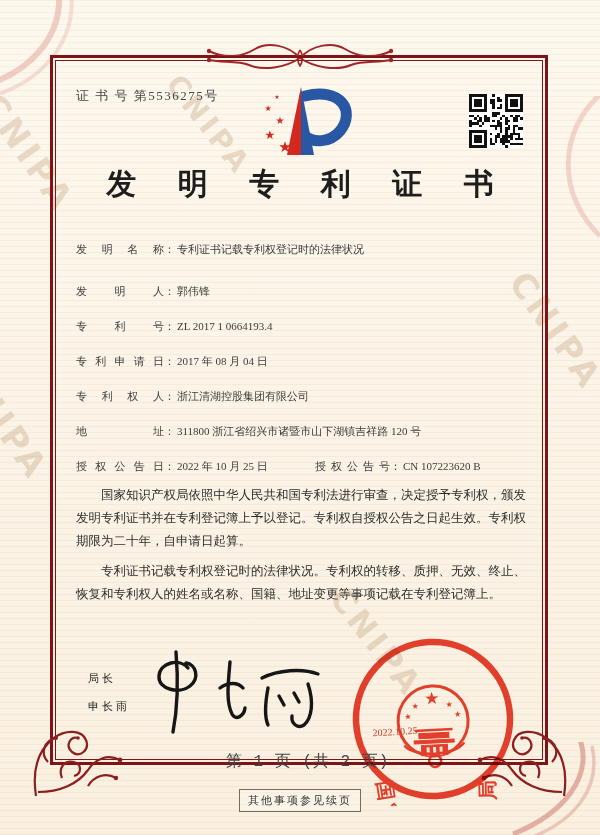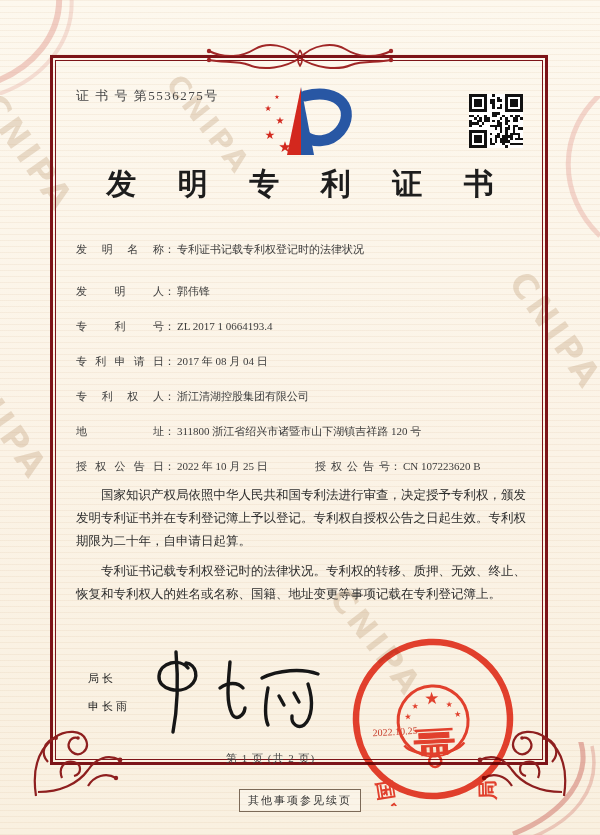--- a/index.html
+++ b/index.html
@@ -28,21 +28,21 @@
   .lbl{display:inline-block;width:88px;text-align:justify;text-align-last:justify;color:#3f3f3f;flex:none;}
   .lbl2{display:inline-block;width:75px;text-align:justify;text-align-last:justify;color:#3f3f3f;flex:none;}
   .colon{flex:none;}
   .val{padding-left:2px;}
   .val-fixed{width:138px;flex:none;padding-left:2px;}
   .body-text{position:absolute;left:76px;top:484px;width:452px;font-size:12.5px;line-height:1.82;color:#2e2e2e;}
   .body-text p{margin:0 0 8px 0;text-indent:2em;}
   .officer{position:absolute;left:88px;top:664px;font-size:11px;letter-spacing:3px;color:#222;line-height:28px;}
   .signature{position:absolute;left:148px;top:646px;width:180px;height:92px;}
   .seal{position:absolute;left:350px;top:634px;width:166px;height:170px;opacity:0.93;transform:rotate(-3deg);mix-blend-mode:multiply;}
-  .page-info{position:absolute;left:226px;top:751px;font-size:11px;color:#444;letter-spacing:1px;}
+  .page-info{position:absolute;left:226px;top:751px;font-size:16px;color:#444;letter-spacing:1px;font-family:Liberation Mono, monospace;}
   .note-box{
     position:absolute;left:50%;transform:translateX(-50%);top:789px;
     border:1px solid #7c6a58;padding:3px 8px;font-size:11px;color:#333;letter-spacing:2px;background:rgba(255,255,255,0.25);
   }
   .logo{position:absolute;left:243px;top:84px;width:116px;height:74px;}
   .qr{position:absolute;left:469px;top:94px;width:54px;height:54px;}
   .orn-top{position:absolute;left:195px;top:36px;width:210px;height:42px;}
   .orn-bl{position:absolute;left:28px;top:698px;width:100px;height:102px;}
   .orn-br{position:absolute;left:472px;top:698px;width:100px;height:102px;transform:scaleX(-1);}
   .arc{position:absolute;pointer-events:none;}

